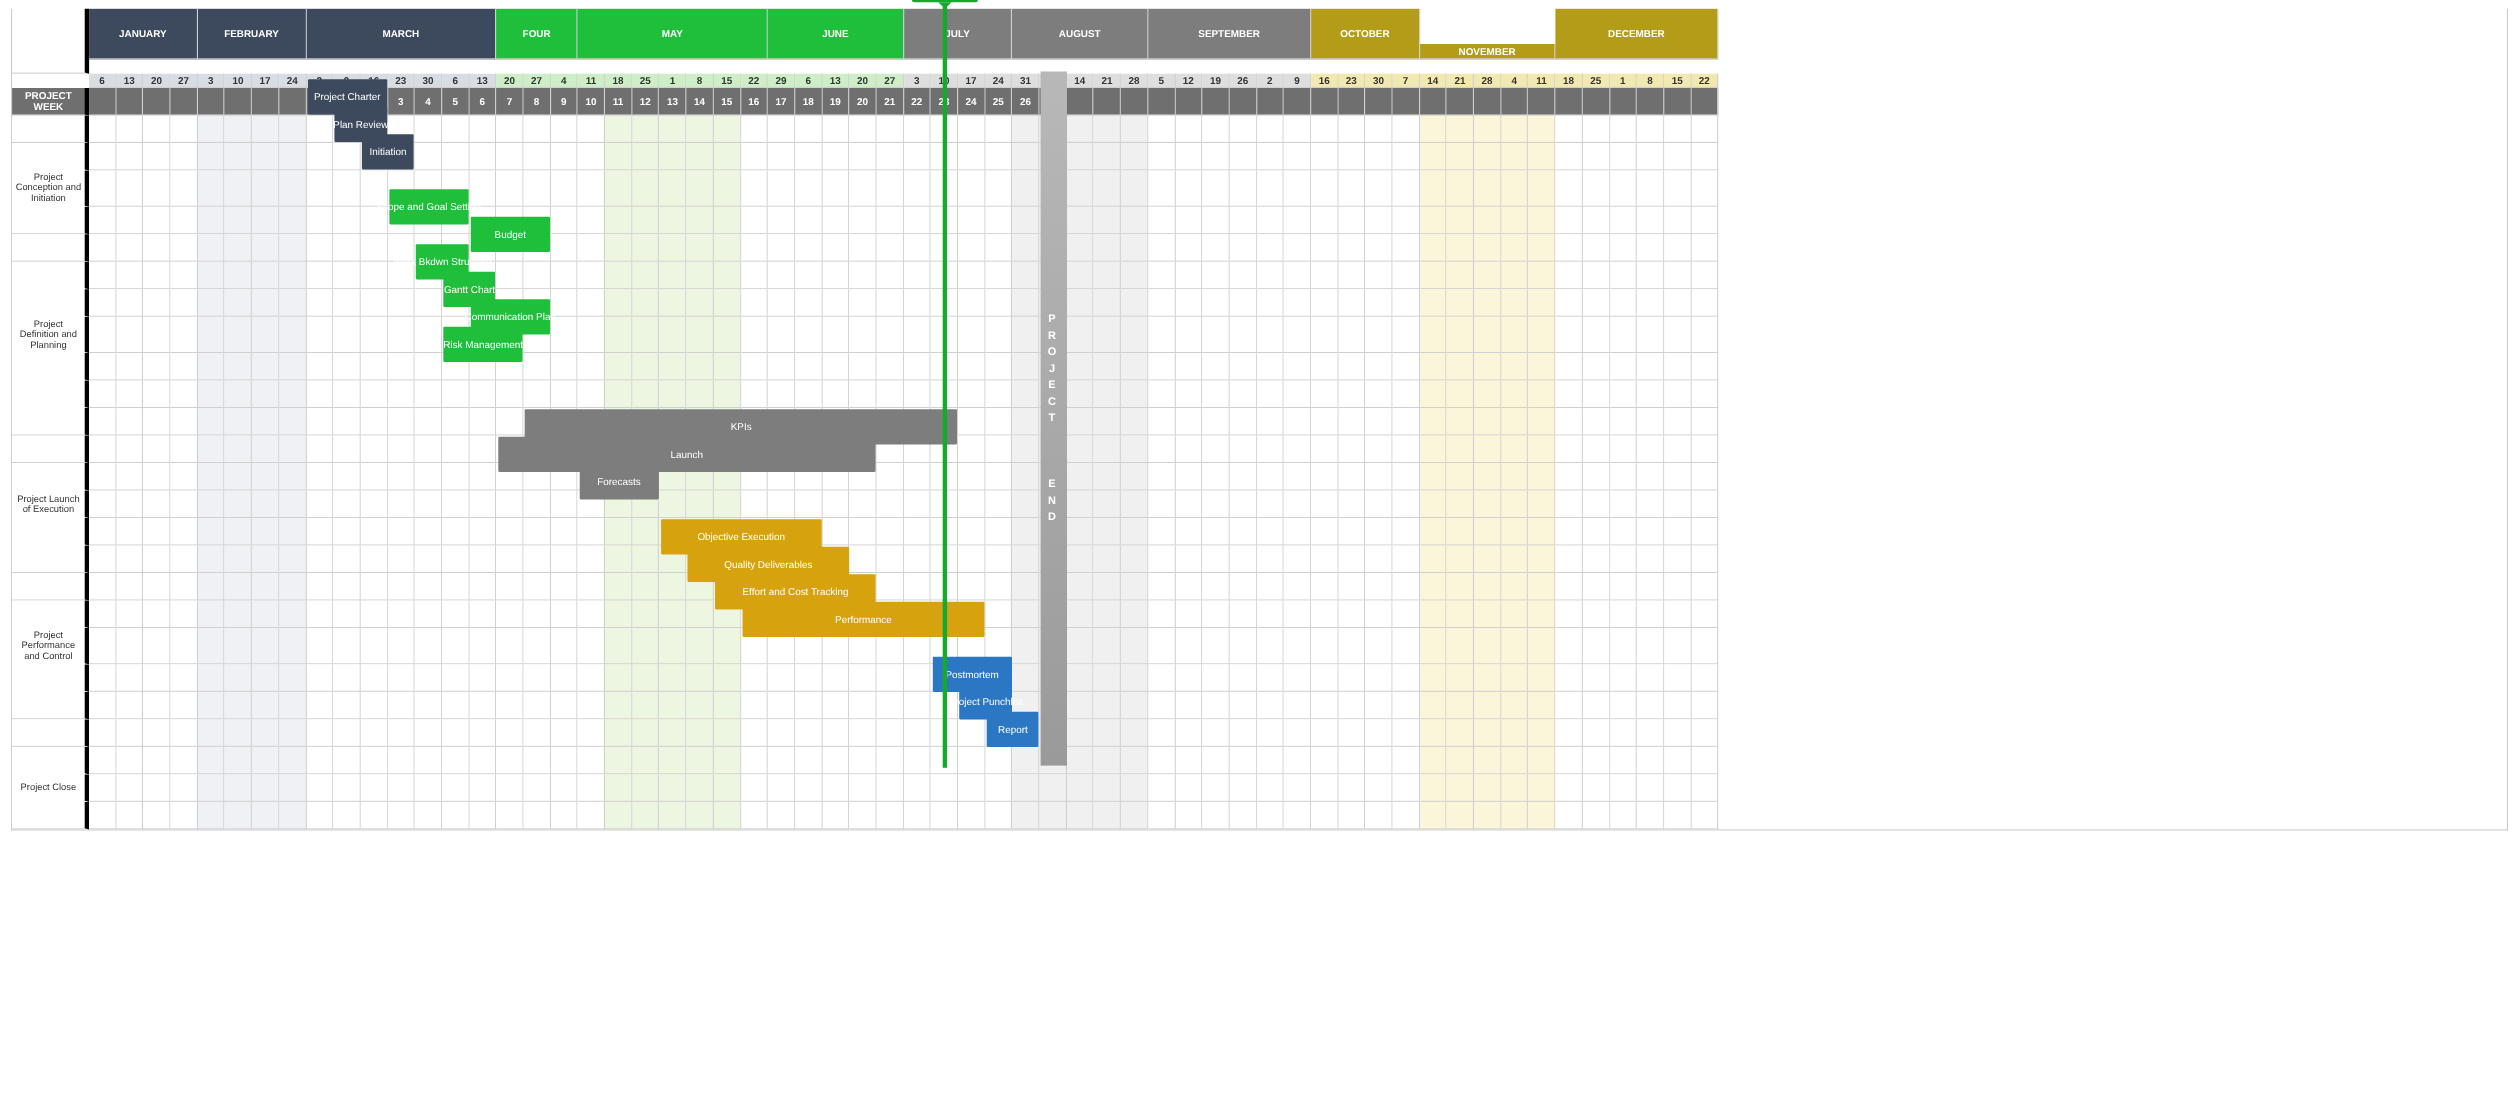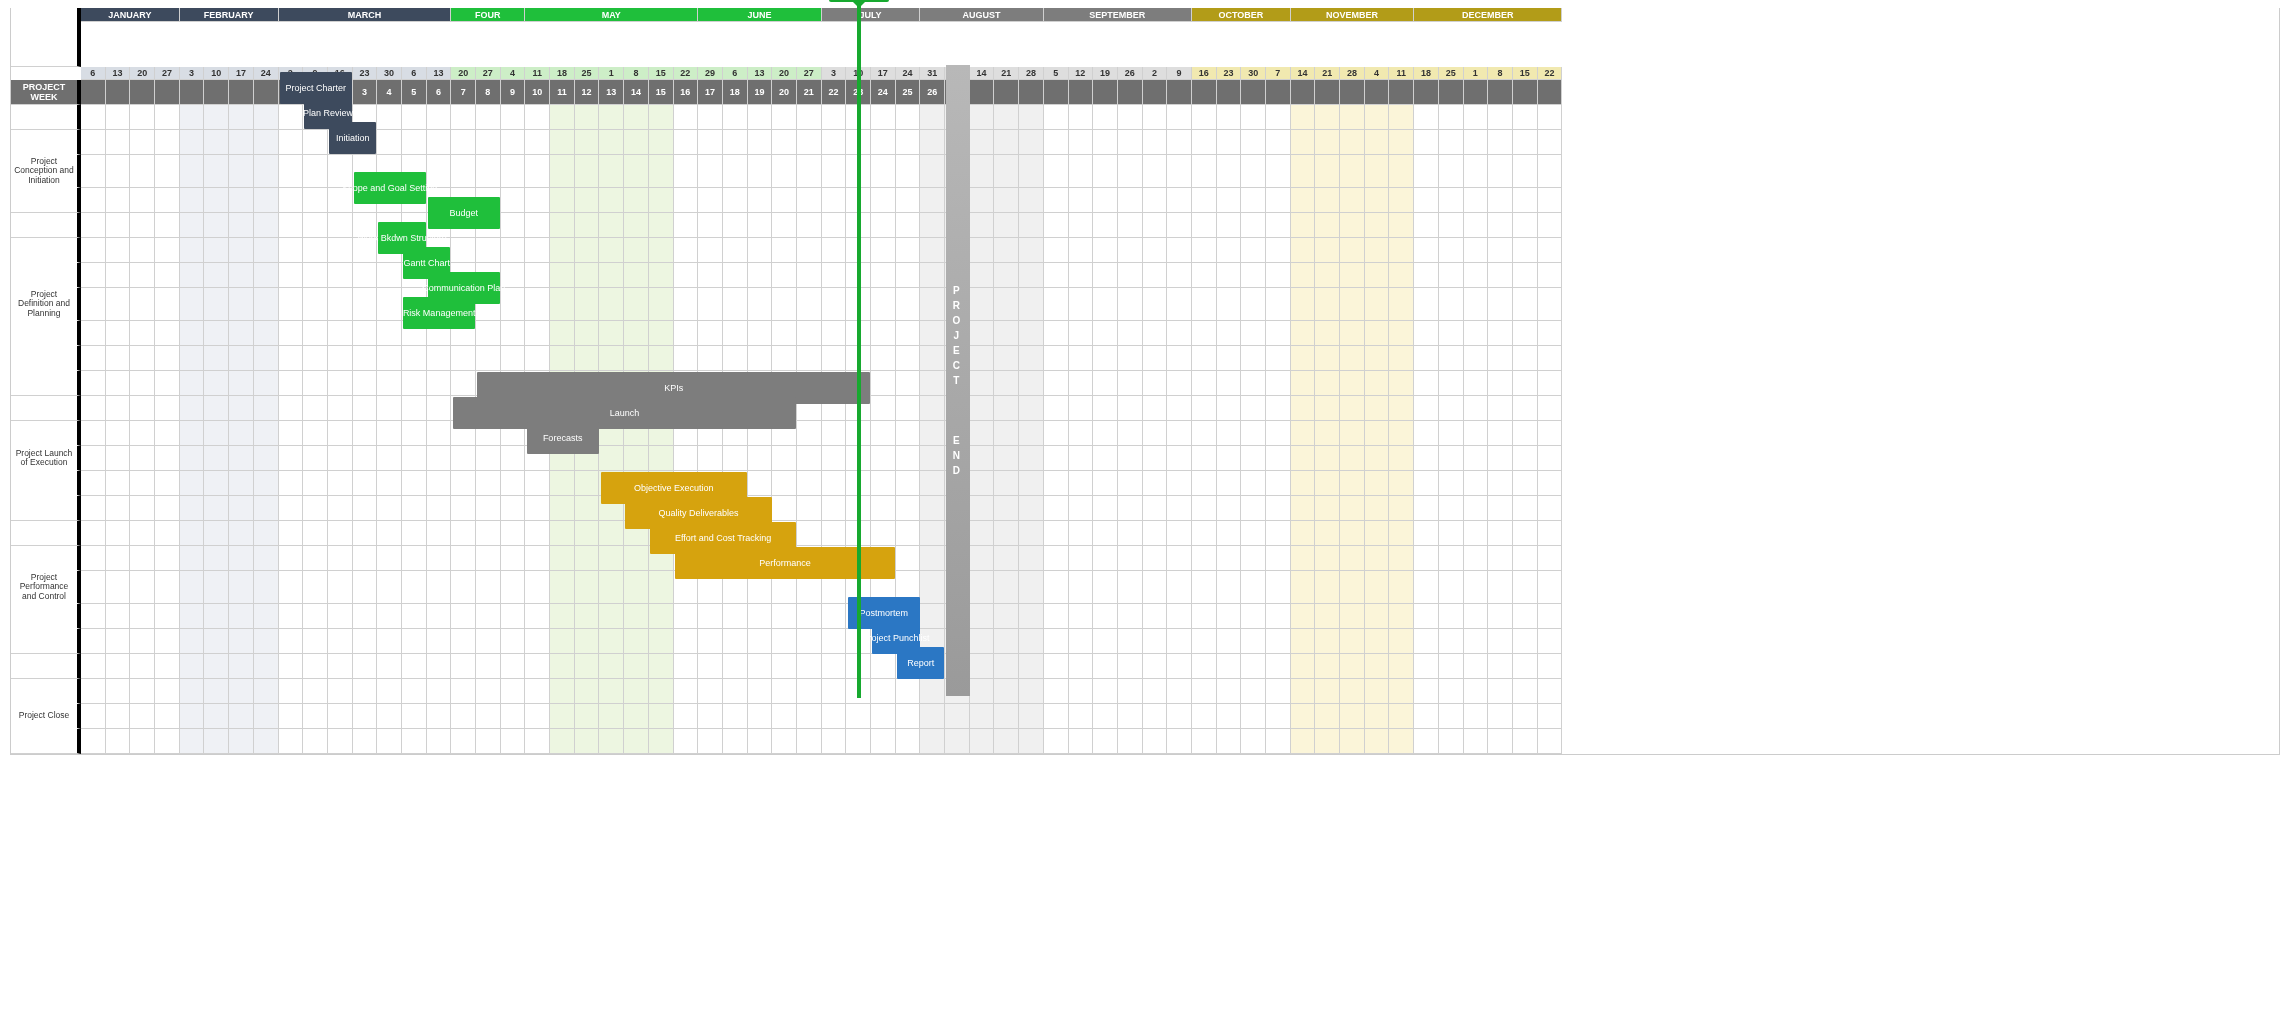--- a/index.html
+++ b/index.html
@@ -79,21 +79,21 @@
     <div class="cell m-q1" style="grid-column: span 4;">JANUARY</div>
         <div class="cell m-q1" style="grid-column: span 4;">FEBRUARY</div>
         <div class="cell m-q1" style="grid-column: span 7;">MARCH</div>
         <div class="cell m-q2" style="grid-column: span 3;">FOUR</div>
         <div class="cell m-q2" style="grid-column: span 7;">MAY</div>
         <div class="cell m-q2" style="grid-column: span 5;">JUNE</div>
         <div class="cell m-q3" style="grid-column: span 4;">JULY</div>
         <div class="cell m-q3" style="grid-column: span 5;">AUGUST</div>
         <div class="cell m-q3" style="grid-column: span 6;">SEPTEMBER</div>
         <div class="cell m-q4" style="grid-column: span 4;">OCTOBER</div>
-        <div class="cell m-q4" style="grid-column: span 5;">NOVEMBER</div>
+        <div class="cell m-q4" style="grid-column: span 5; margin-top: 32px;">NOVEMBER</div>
         <div class="cell m-q4" style="grid-column: span 6;">DECEMBER</div>
       </div>
 
     <div class="row drow" id="drow">
         <div class="cell side" style="visibility: hidden;"></div>
         <div class="cell d-q1">6</div>
         <div class="cell d-q1">13</div>
         <div class="cell d-q1">20</div>
         <div class="cell d-q1">27</div>
         <div class="cell d-q1">3</div>

